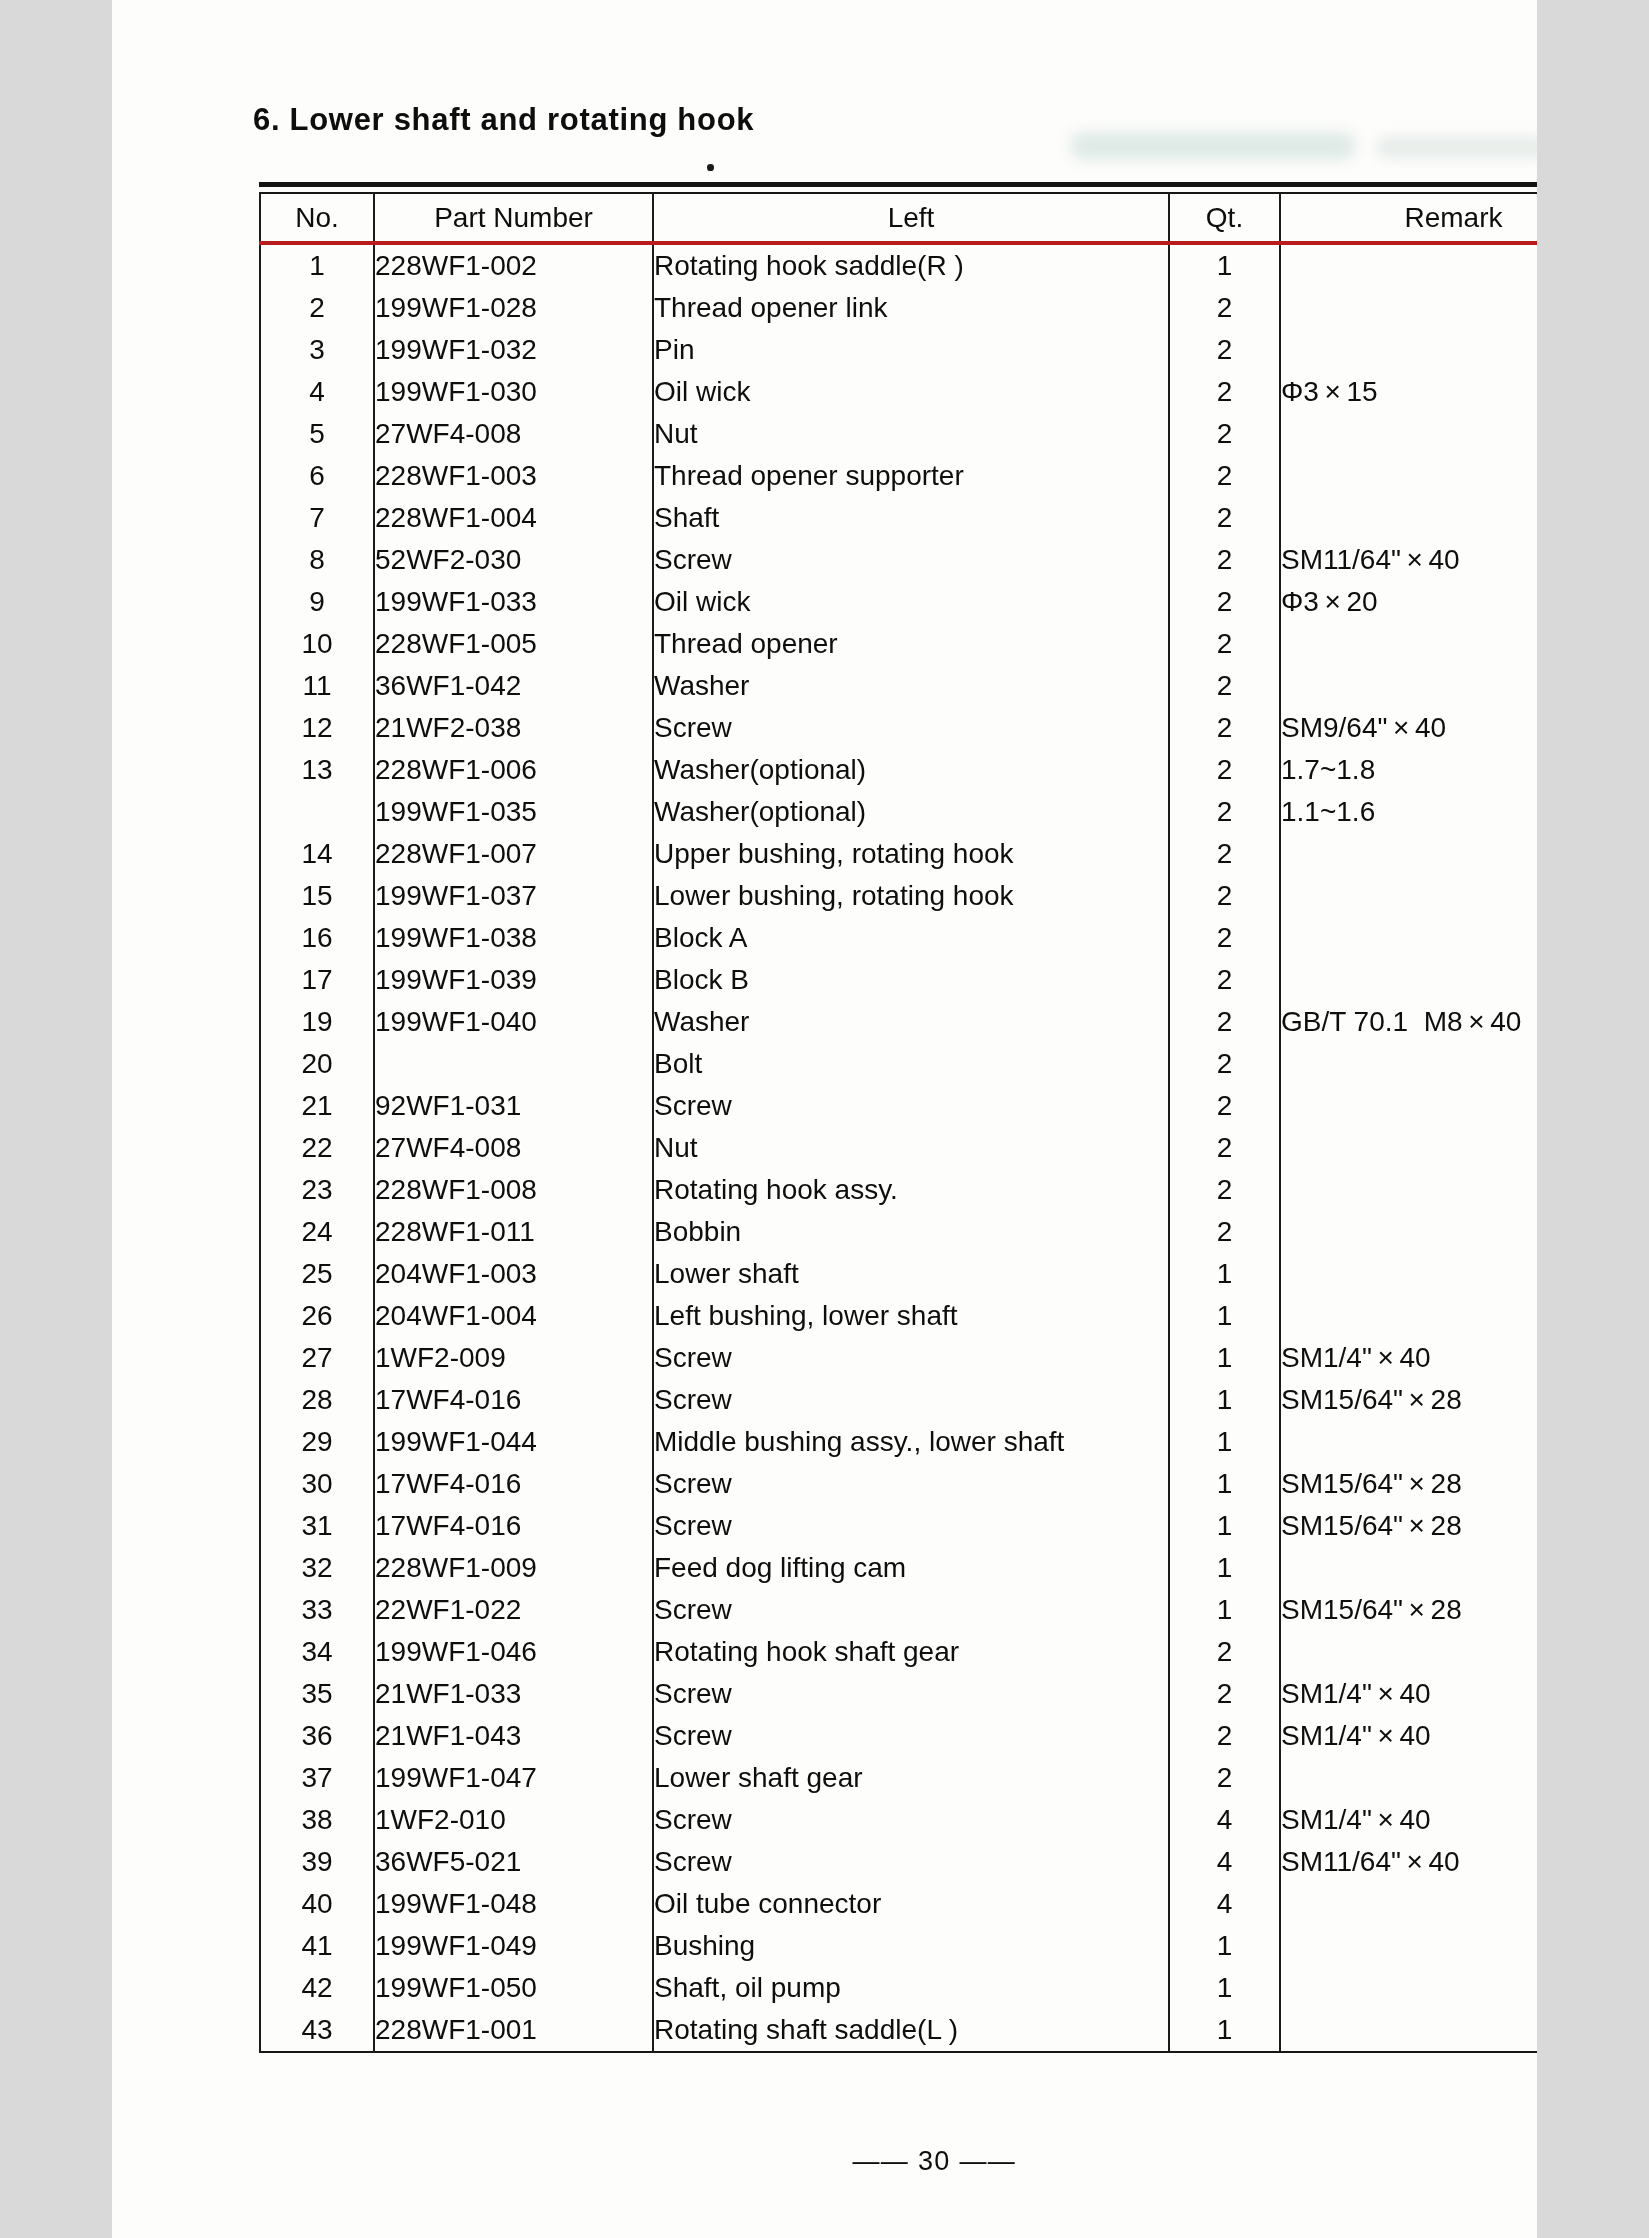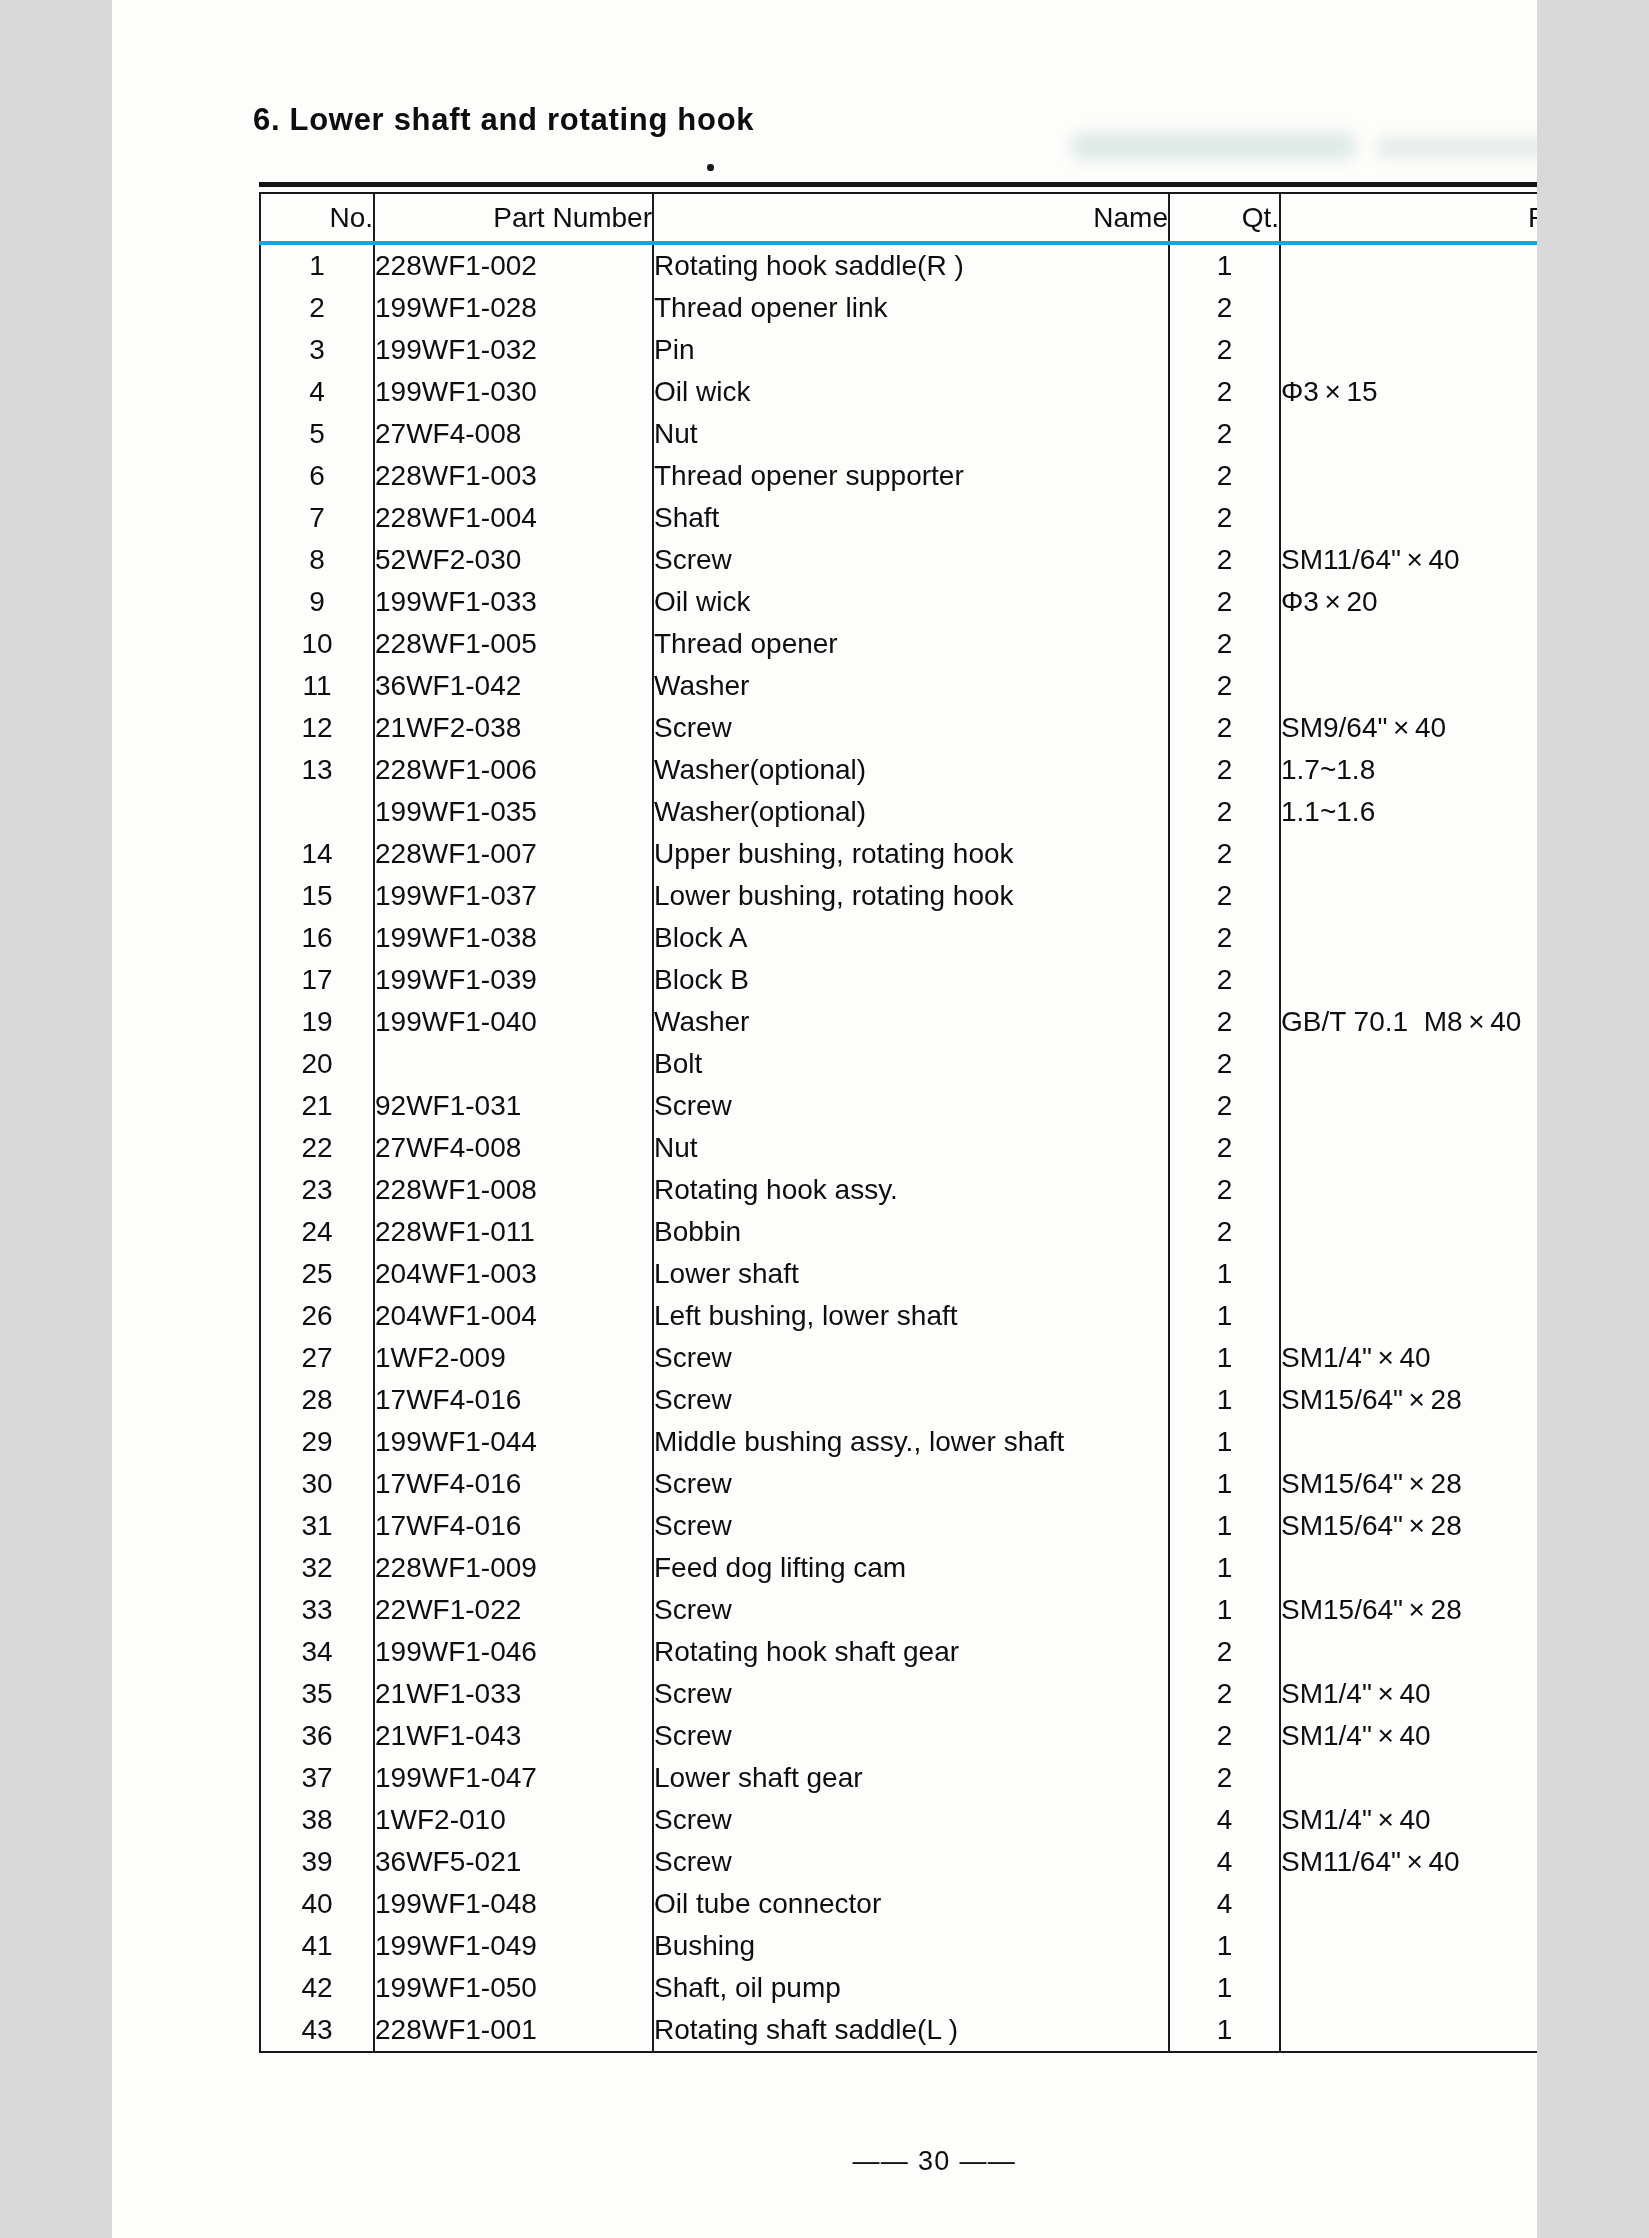--- a/index.html
+++ b/index.html
@@ -69,22 +69,22 @@
     border-right: 2px solid #1b1b1b;
     vertical-align: middle;
     overflow: hidden;
     white-space: pre;
     font-size: 28px;
     padding: 0;
   }
   table.parts thead th {
     height: 47px;
     font-weight: normal;
-    text-align: right;
-    border-bottom: 4px solid #0ea5e9;
+    text-align: center;
+    border-bottom: 4px solid #b91c1c;
   }
   table.parts tbody td { height: 42px; }
   td.c-no     { text-align: center; }
   td.c-part   { padding-left: 24px; }
   td.c-name   { padding-left: 14.6px; }
   td.c-qty    { text-align: center; }
   td.c-remark { padding-left: 22.6px; }
 
   .page-footer {
     position: absolute;
@@ -116,21 +116,21 @@
       <col style="width:114px">
       <col style="width:279px">
       <col style="width:516px">
       <col style="width:111px">
       <col style="width:347px">
     </colgroup>
     <thead>
       <tr>
         <th>No.</th>
         <th>Part Number</th>
-        <th>Name</th>
+        <th>Left</th>
         <th>Qt.</th>
         <th>Remark</th>
       </tr>
     </thead>
     <tbody>
         <tr>
           <td class="c-no">1</td>
           <td class="c-part">228WF1-002</td>
           <td class="c-name">Rotating hook saddle(R )</td>
           <td class="c-qty">1</td>

